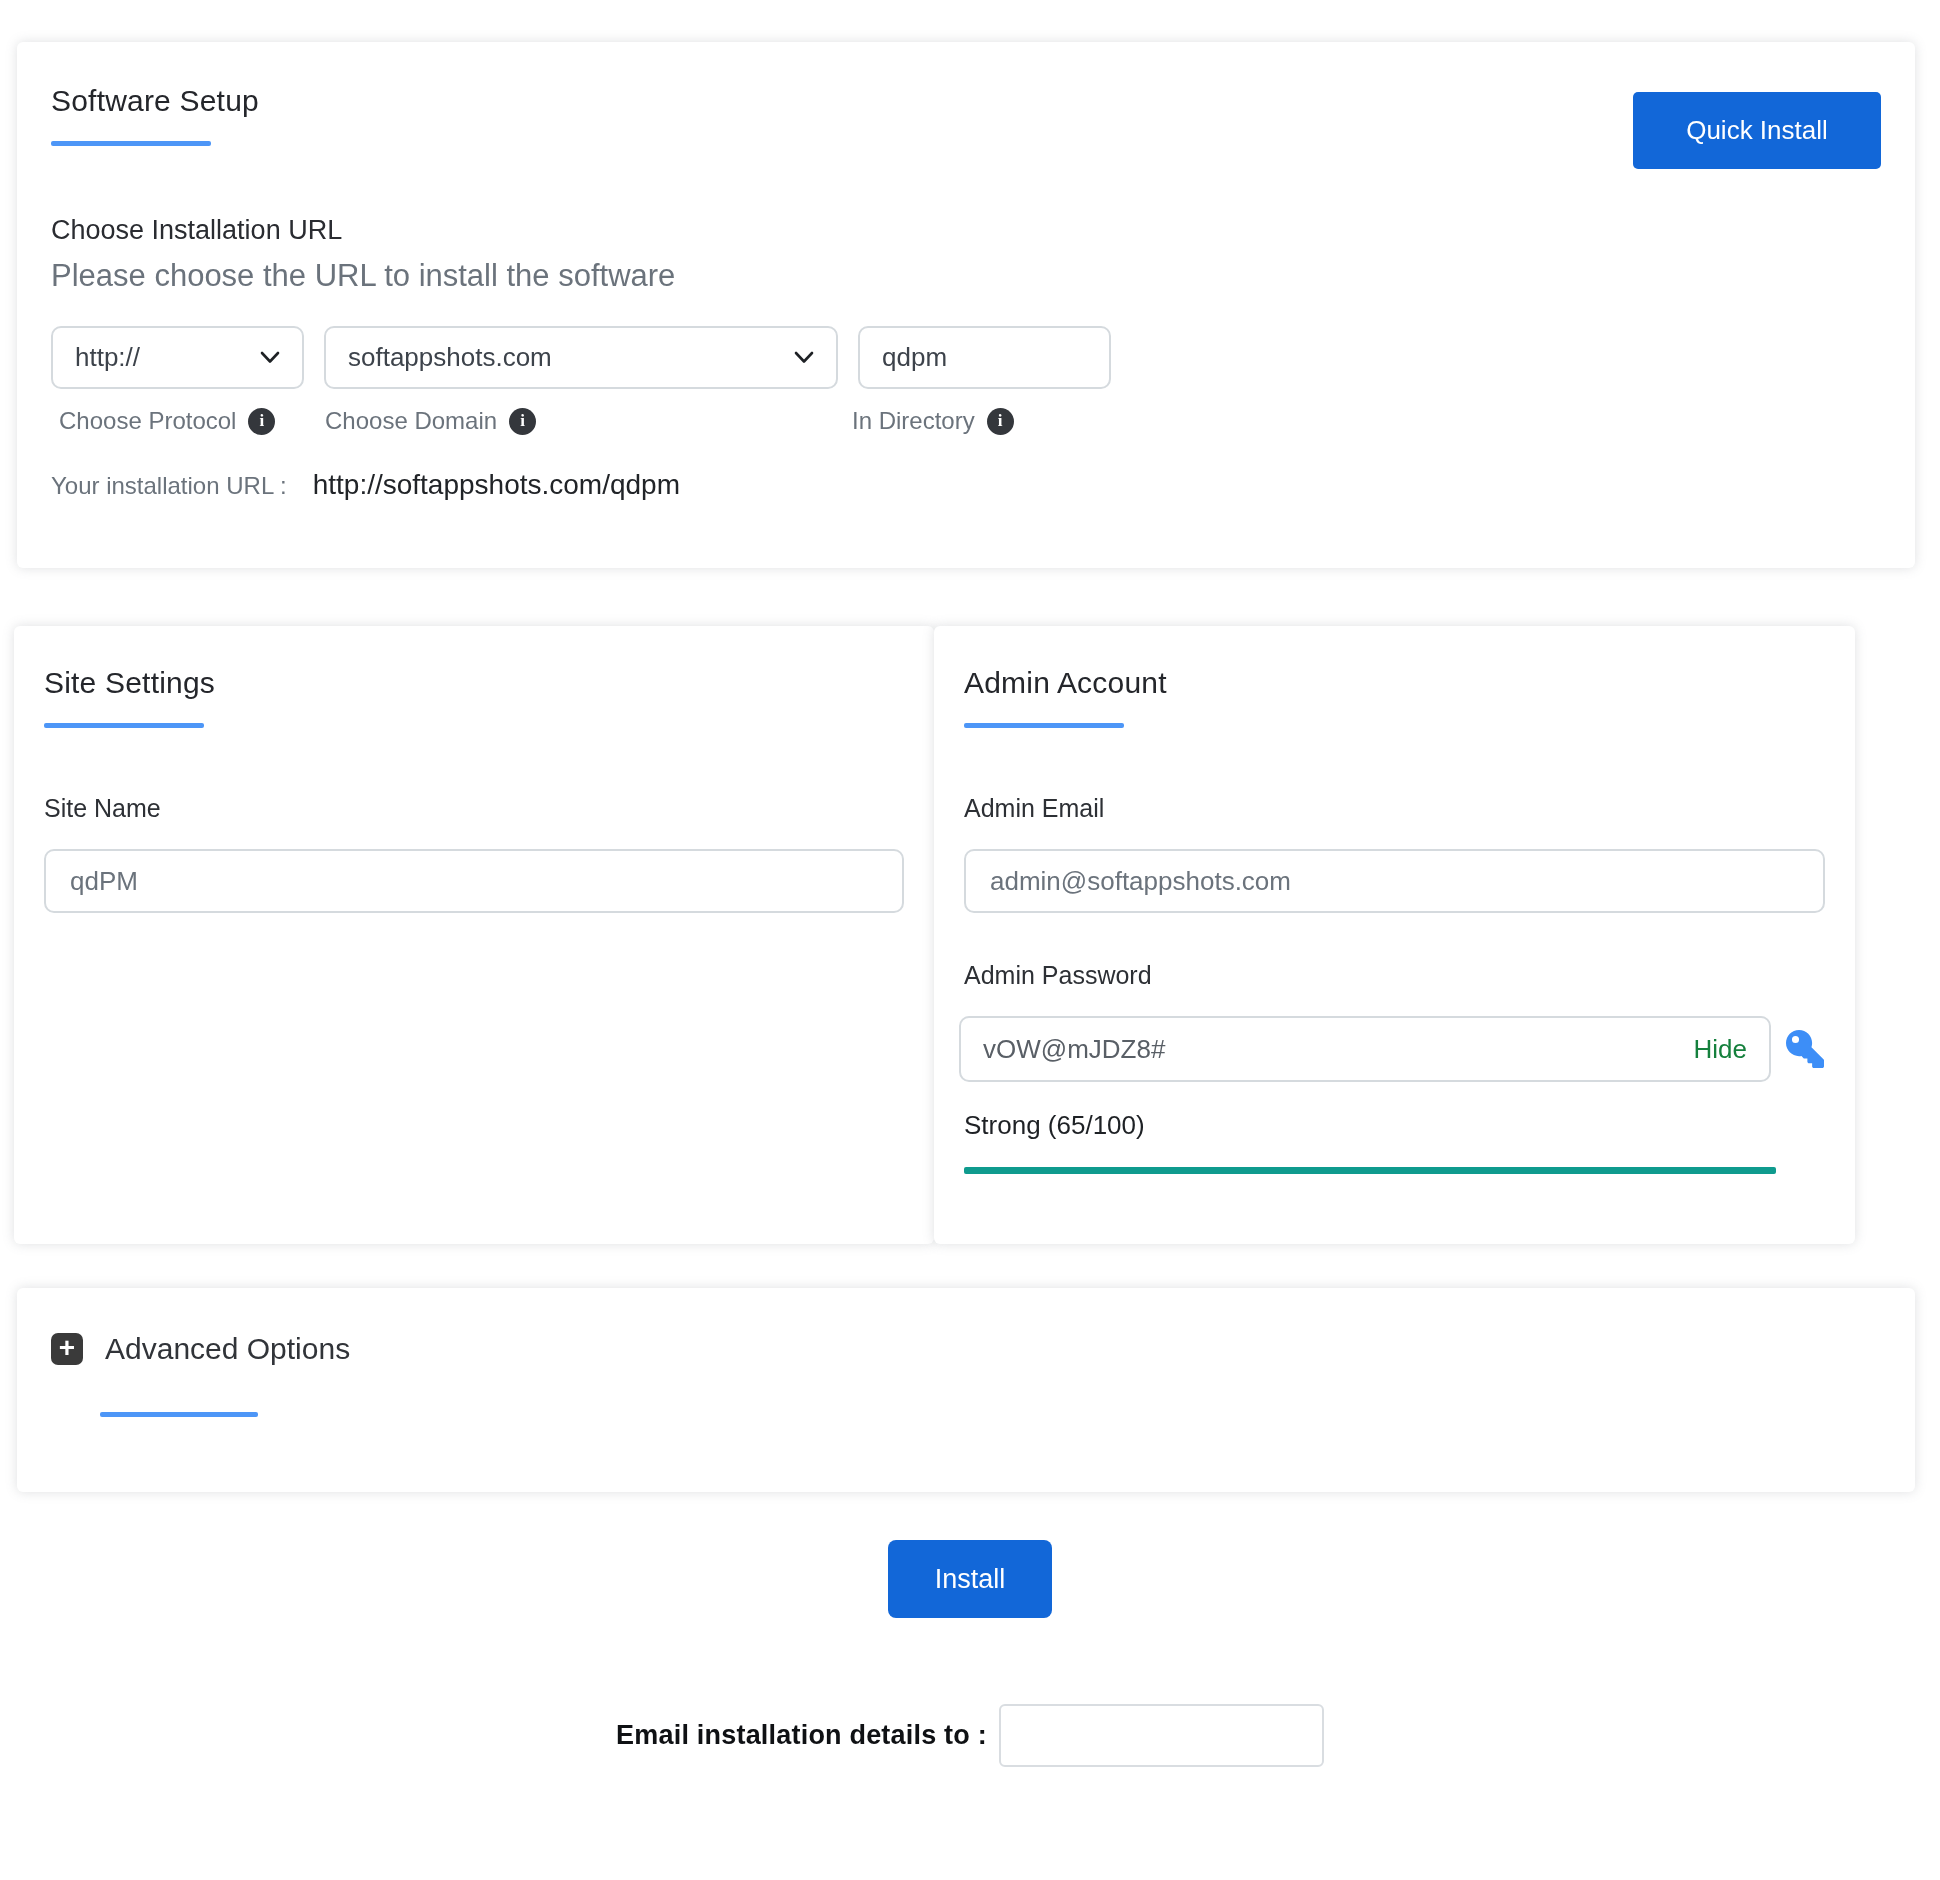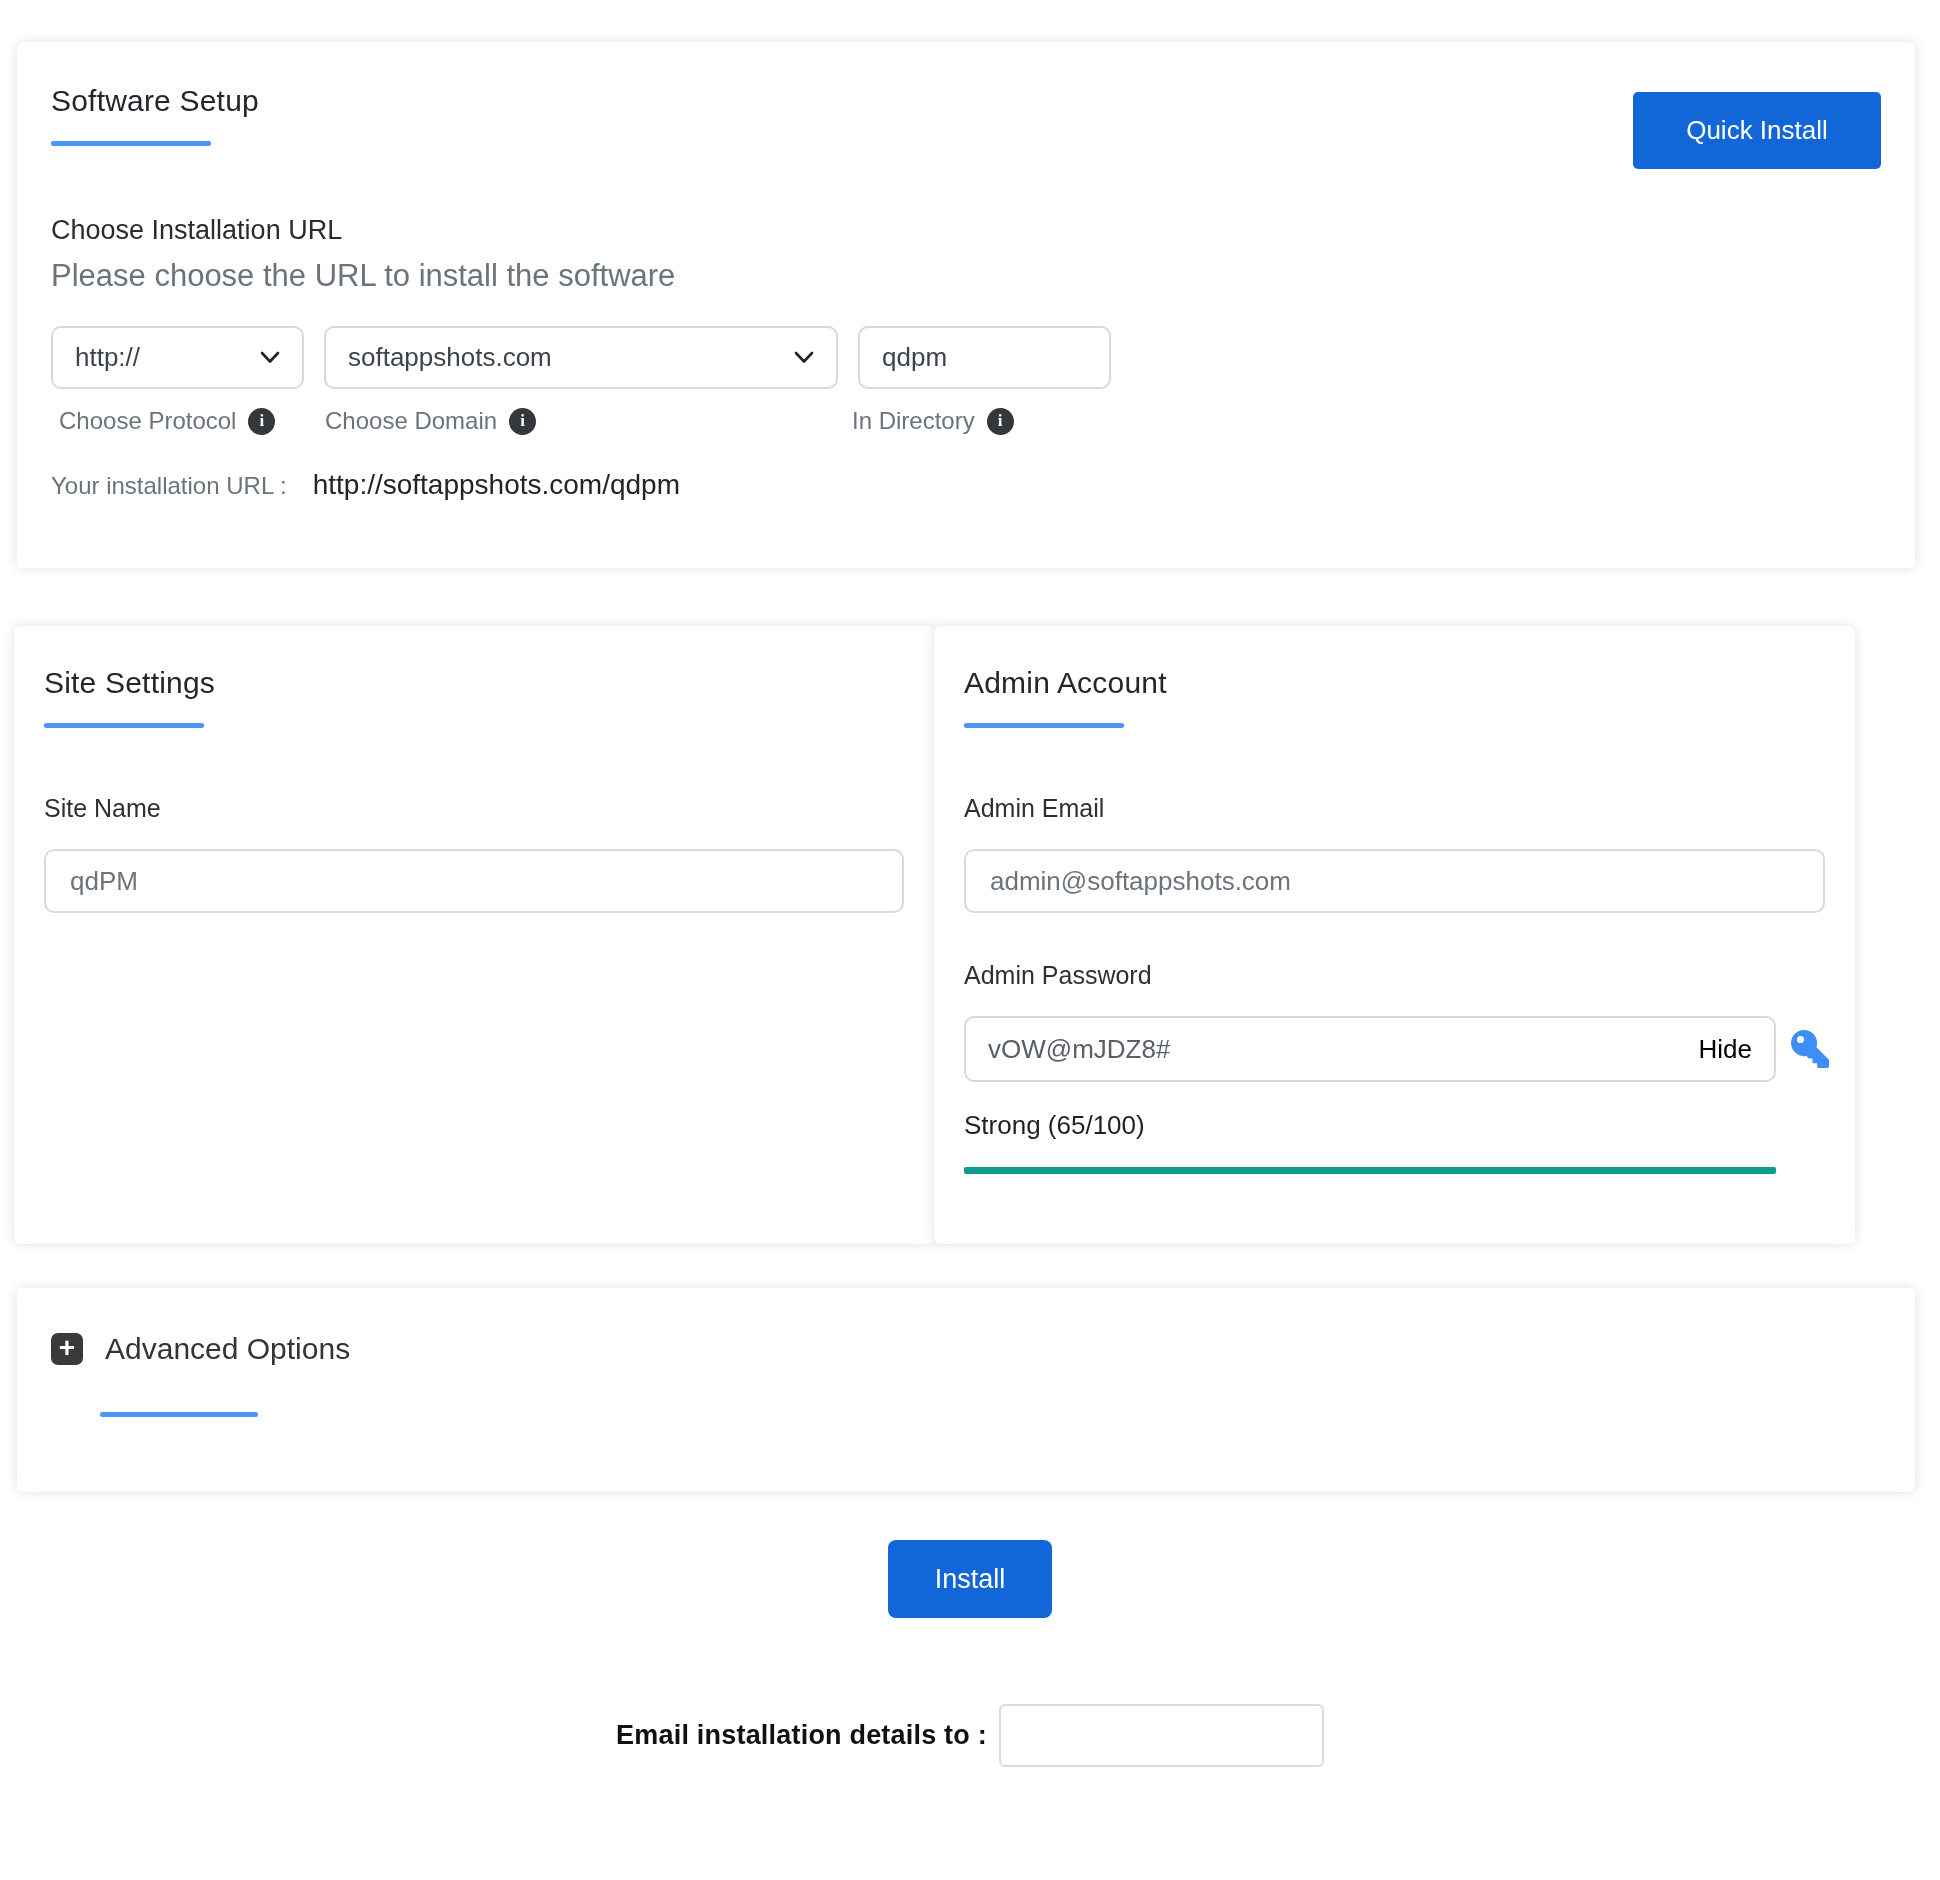--- a/index.html
+++ b/index.html
@@ -85,31 +85,31 @@
   .site-card{width:920px;}
   .admin-card{width:921px;}
   .field-label{font-size:25px;color:#2d3035;margin-top:66px;}
   .field-label.tight{margin-top:48px;}
   .input-wide{
     margin-top:26px;width:100%;height:64px;
     border:2px solid var(--border);border-radius:10px;
     font-size:26px;color:#6b737c;padding:0 24px;
     font-family:inherit;outline:none;background:#fff;display:block;
   }
-  .pw-row{display:flex;align-items:center;margin-top:26px;gap:14px;}
+  .pw-row{display:flex;align-items:center;margin-top:26px;gap:14px;justify-content:flex-end;}
   .pw-field{
     flex:none;width:812px;height:66px;
     border:2px solid var(--border);border-radius:10px;
     display:flex;align-items:center;padding:0 22px;background:#fff;
   }
   .pw-field input{
     border:none;outline:none;flex:1;font-size:26px;color:#595f66;
     font-family:inherit;background:transparent;padding:0;
   }
-  .hide-toggle{font-size:26px;color:#000000;cursor:pointer;flex:none;margin-left:14px;}
+  .hide-toggle{font-size:26px;color:#15803d;cursor:pointer;flex:none;margin-left:14px;}
   .key-btn{flex:none;width:40px;height:40px;cursor:pointer;display:flex;align-items:center;justify-content:center;background:none;border:none;padding:0;}
   .strength-text{font-size:26px;color:#1e2125;margin-top:28px;}
   .strength-track{margin-top:26px;width:812px;height:7px;background:#e9ecef;border-radius:2px;overflow:hidden;}
   .strength-fill{height:100%;background:var(--teal);width:100%;}
   
   .adv-card{
     margin:44px 25px 0 17px;height:204px;padding:44px 34px;
   }
   .adv-head{display:flex;align-items:center;gap:22px;}
   .plus-icon{

